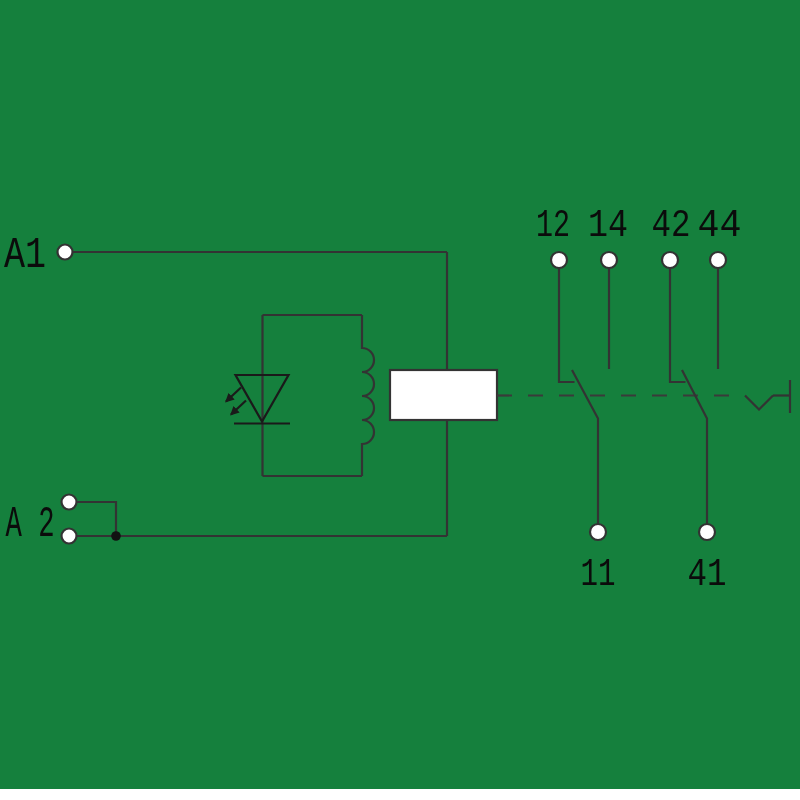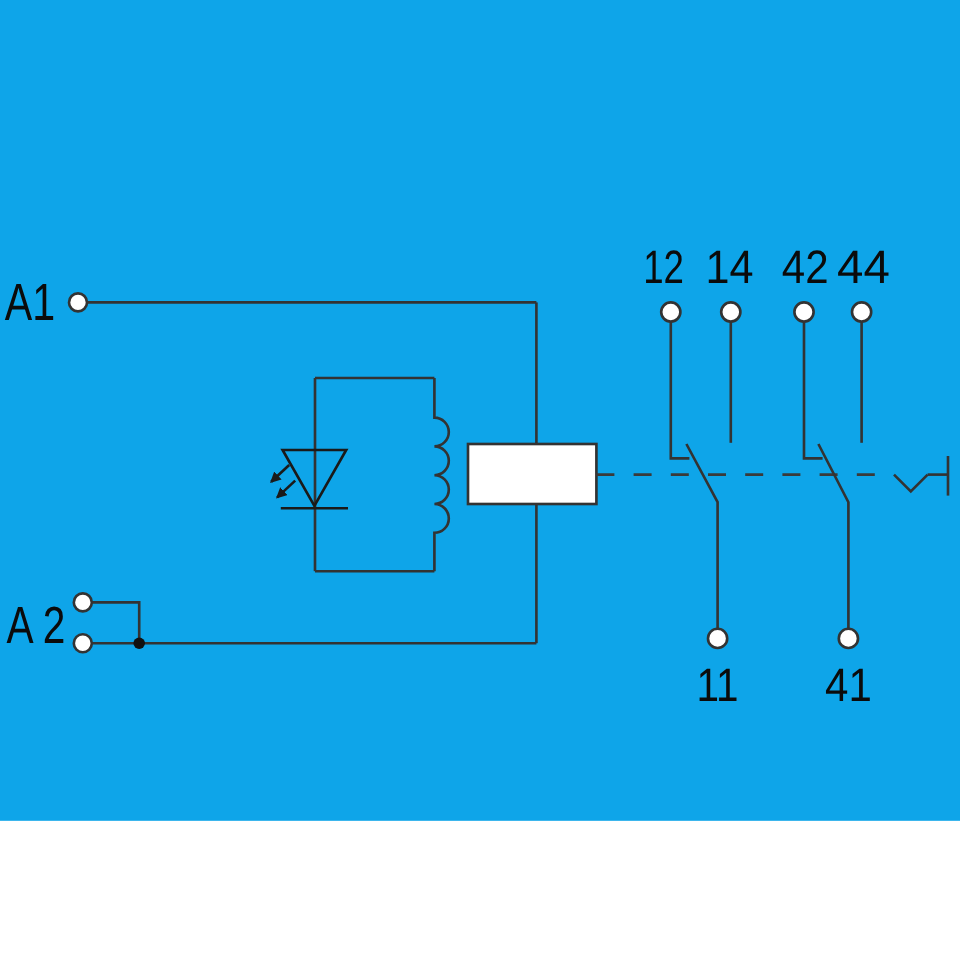--- a/index.html
+++ b/index.html
@@ -6,23 +6,24 @@
     margin: 0;
     padding: 0;
     width: 800px;
     height: 800px;
     background: #ffffff;
     font-family: "Liberation Sans", sans-serif;
   }
   .stage {
     position: relative;
     width: 800px;
-    height: 684px;
-    background: #0ea5e9;
+    height: 789px;
+    background: #15803d;
     overflow: hidden;
+    font-family: Liberation Mono, monospace;
   }
   svg { display: block; }
   .wire {
     fill: none;
     stroke: #333333;
     stroke-width: 2.2;
     stroke-linecap: butt;
   }
   .wire-join { stroke-linejoin: miter; }
   .terminal {

